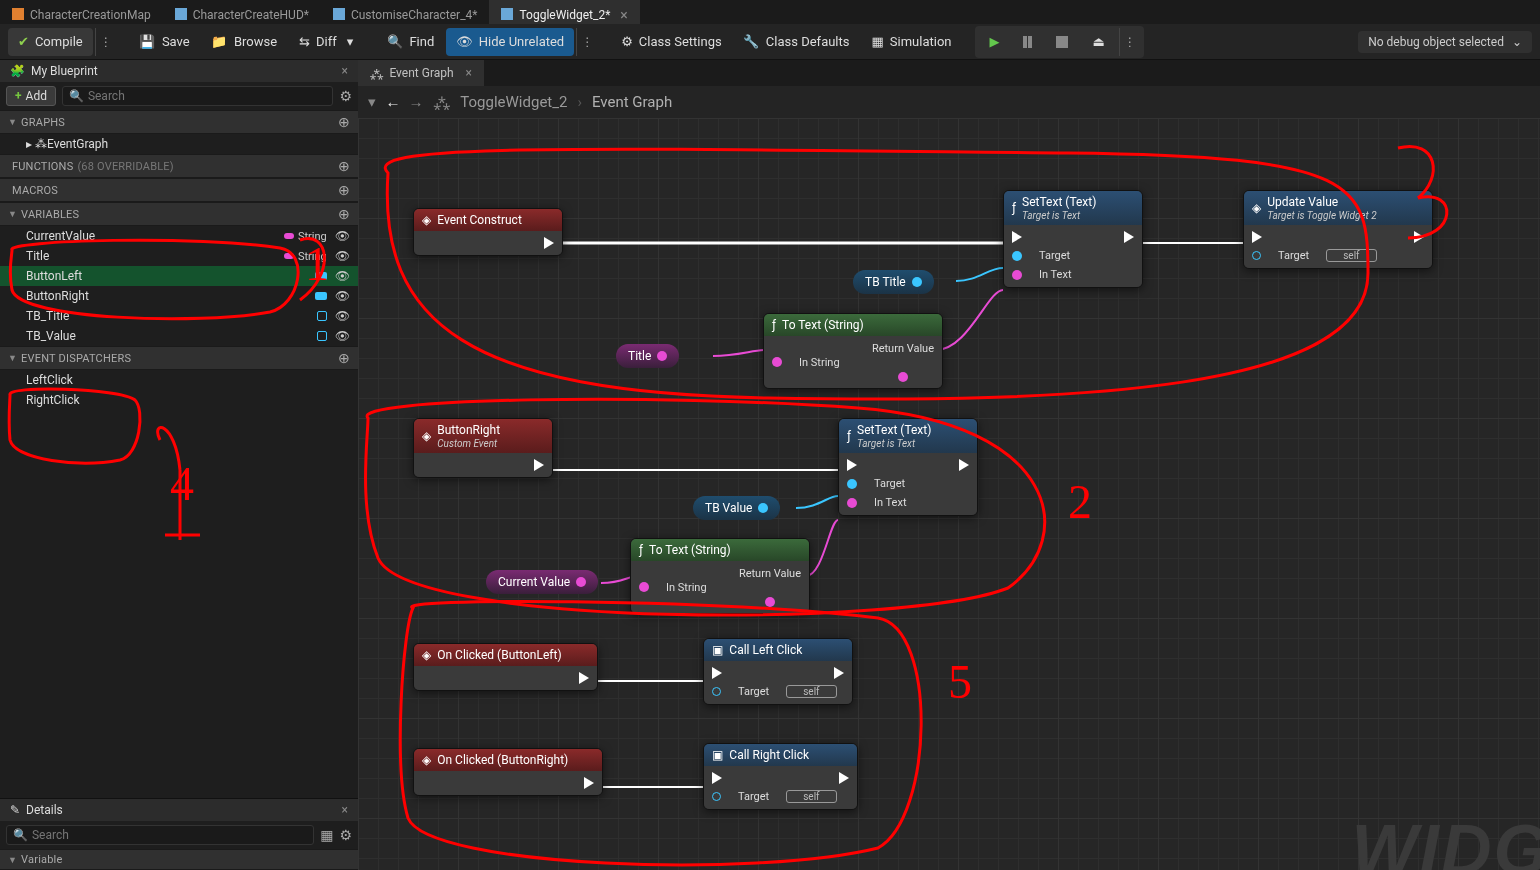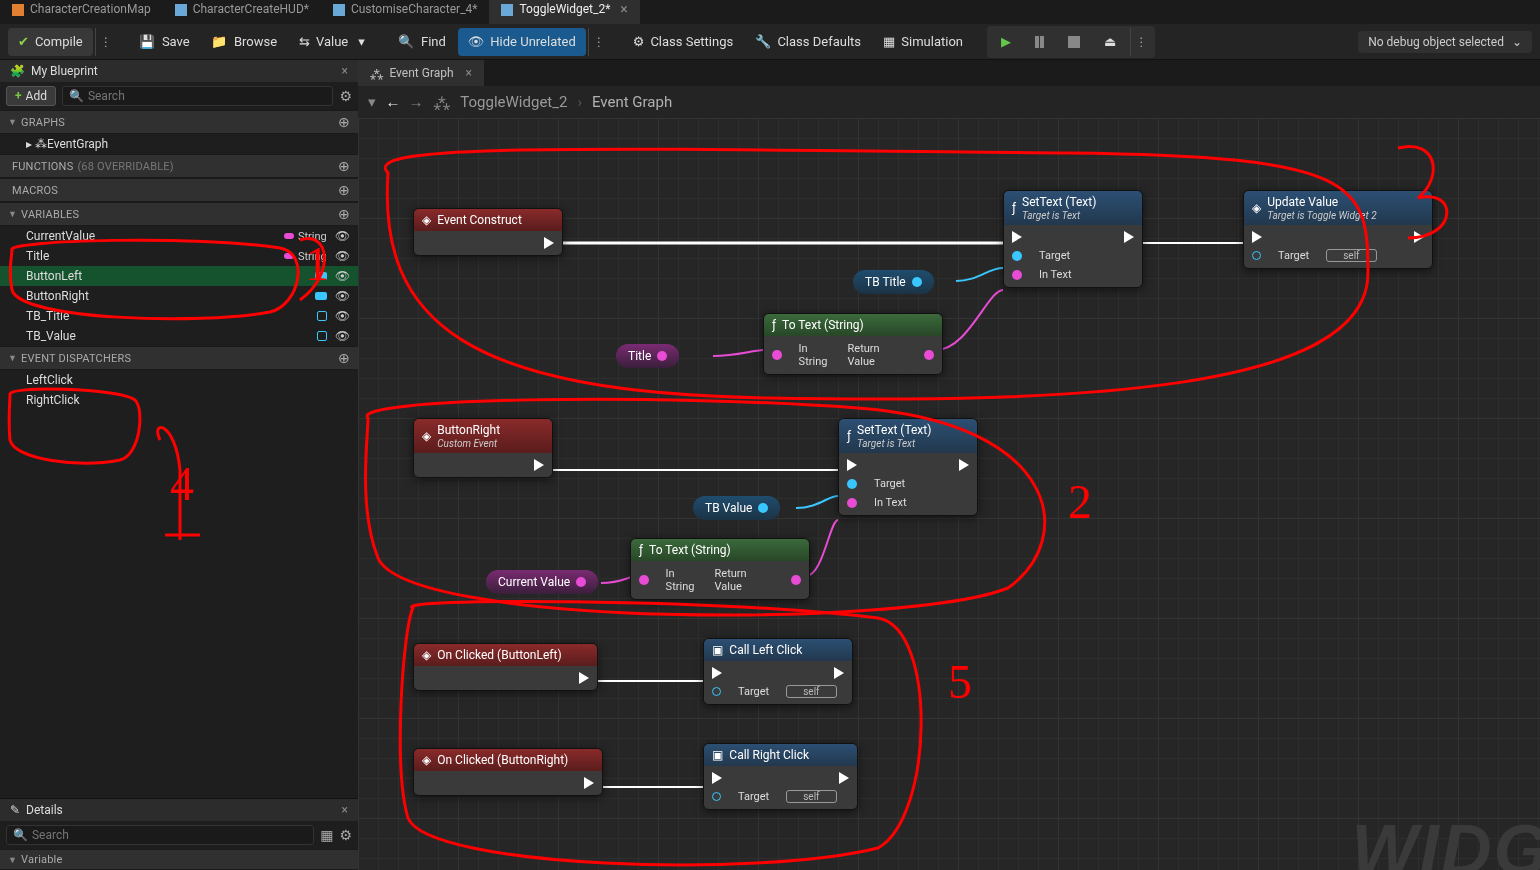--- a/index.html
+++ b/index.html
@@ -1,20 +1,20 @@
 <!DOCTYPE html>
 <html><head>
 <meta charset="utf-8">
 <style>
   * { box-sizing: border-box; margin: 0; padding: 0; font-family: "Segoe UI", Roboto, sans-serif; }
   body { background: #242424; color: #c0c0c0; font-size: 12px; width: 1540px; height: 870px; overflow: hidden; position: relative; }
 
   
   .tabs-row { display: flex; align-items: center; height: 24px; background: #1b1b1b; }
-  .editor-tab { display: flex; align-items: flex-end; gap: 6px; padding: 8px 12px; height: 100%; font-size: 12px; color: #999; cursor: pointer; }
+  .editor-tab { display: flex; align-items: flex-start; gap: 6px; padding: 8px 12px; height: 100%; font-size: 12px; color: #999; cursor: pointer; }
   .editor-tab.active { background: #2f2f2f; color: #eee; }
   .tab-icon { width: 12px; height: 12px; }
   .tab-close { color: #888; margin-left: 4px; font-size: 14px; line-height:1; }
 
   
   .toolbar { display: flex; align-items: center; height: 36px; background: #242424; border-bottom: 1px solid #111; padding: 0 8px; gap: 2px; }
   .tool-btn { display: flex; align-items: center; gap: 6px; padding: 0 10px; height: 28px; font-size: 13px; color: #ddd; background: transparent; border: none; border-radius: 4px; cursor: pointer; }
   .tool-btn.primary { background: #1a5a8f; }
   .tool-btn.compile { background: #383838; }
   .tool-btn.compile .check { color:#8fd14f; }
@@ -81,21 +81,21 @@
   }
   .watermark{position:absolute;right:-10px;bottom:-20px;font-family:Arial,sans-serif;font-size:70px;font-weight:800;letter-spacing:2px;color:#3a3a3a;user-select:none;font-style:italic;}
 
   
   .bp-node{position:absolute;background:#303030;border:1px solid #111;border-radius:6px;box-shadow:0 2px 10px #0008;min-width:140px;overflow:hidden;}
   .bp-node .hdr{padding:4px 8px;font-size:12px;display:flex;align-items:center;gap:6px;color:#fff;}
   .bp-node .sub{font-style:italic;font-size:10px;color:#ccc;margin-top:1px;}
   .bp-node .body{padding:6px 8px;background:#3a3a3a;display:flex;flex-direction:column;gap:6px;}
   .pin-row{display:flex;align-items:center;justify-content:space-between;gap:10px;font-size:11px;color:#ddd;}
   .pin-left,.pin-right{display:flex;align-items:center;gap:17px;}
-  .pin-right{margin-left:auto;}
+  .pin-right{margin-left:auto;flex-direction:column;}
   .exec{width:0;height:0;border-top:6px solid transparent;border-bottom:6px solid transparent;border-left:10px solid #fff;}
   .exec.out{margin-left:4px;}
   .pin-circle{width:10px;height:10px;border-radius:50%;}
   .c-text{background:#e84bd4;}
   .c-obj{background:#3ac6ff;}
   .c-obj-open{width:9px;height:9px;border:1px solid #3ac6ff;border-radius:50%;background:transparent;}
   .c-string{background:#e84bd4;}
   .self-box{border:1px solid #999;border-radius:3px;padding:0 16px;font-size:10px;color:#bbb;}
 
   .hdr.red{background:linear-gradient(180deg,#8a2a2a,#5a1c1c);}
@@ -146,21 +146,21 @@
   <button class="tool-btn">
       <span>💾</span>
       <span>Save</span>
     </button>
   <button class="tool-btn">
       <span>📁</span>
       <span>Browse</span>
     </button>
   <button class="tool-btn">
       <span>⇆</span>
-      <span>Value</span>
+      <span>Diff</span>
       <span style="margin-left:4px;">▾</span>
     </button>
   <div class="toolbar-spacer-sm"></div>
   <button class="tool-btn">
       <span>🔍</span>
       <span>Find</span>
     </button>
   <button class="tool-btn primary">
       <span>👁</span>
       <span>Hide Unrelated</span>

